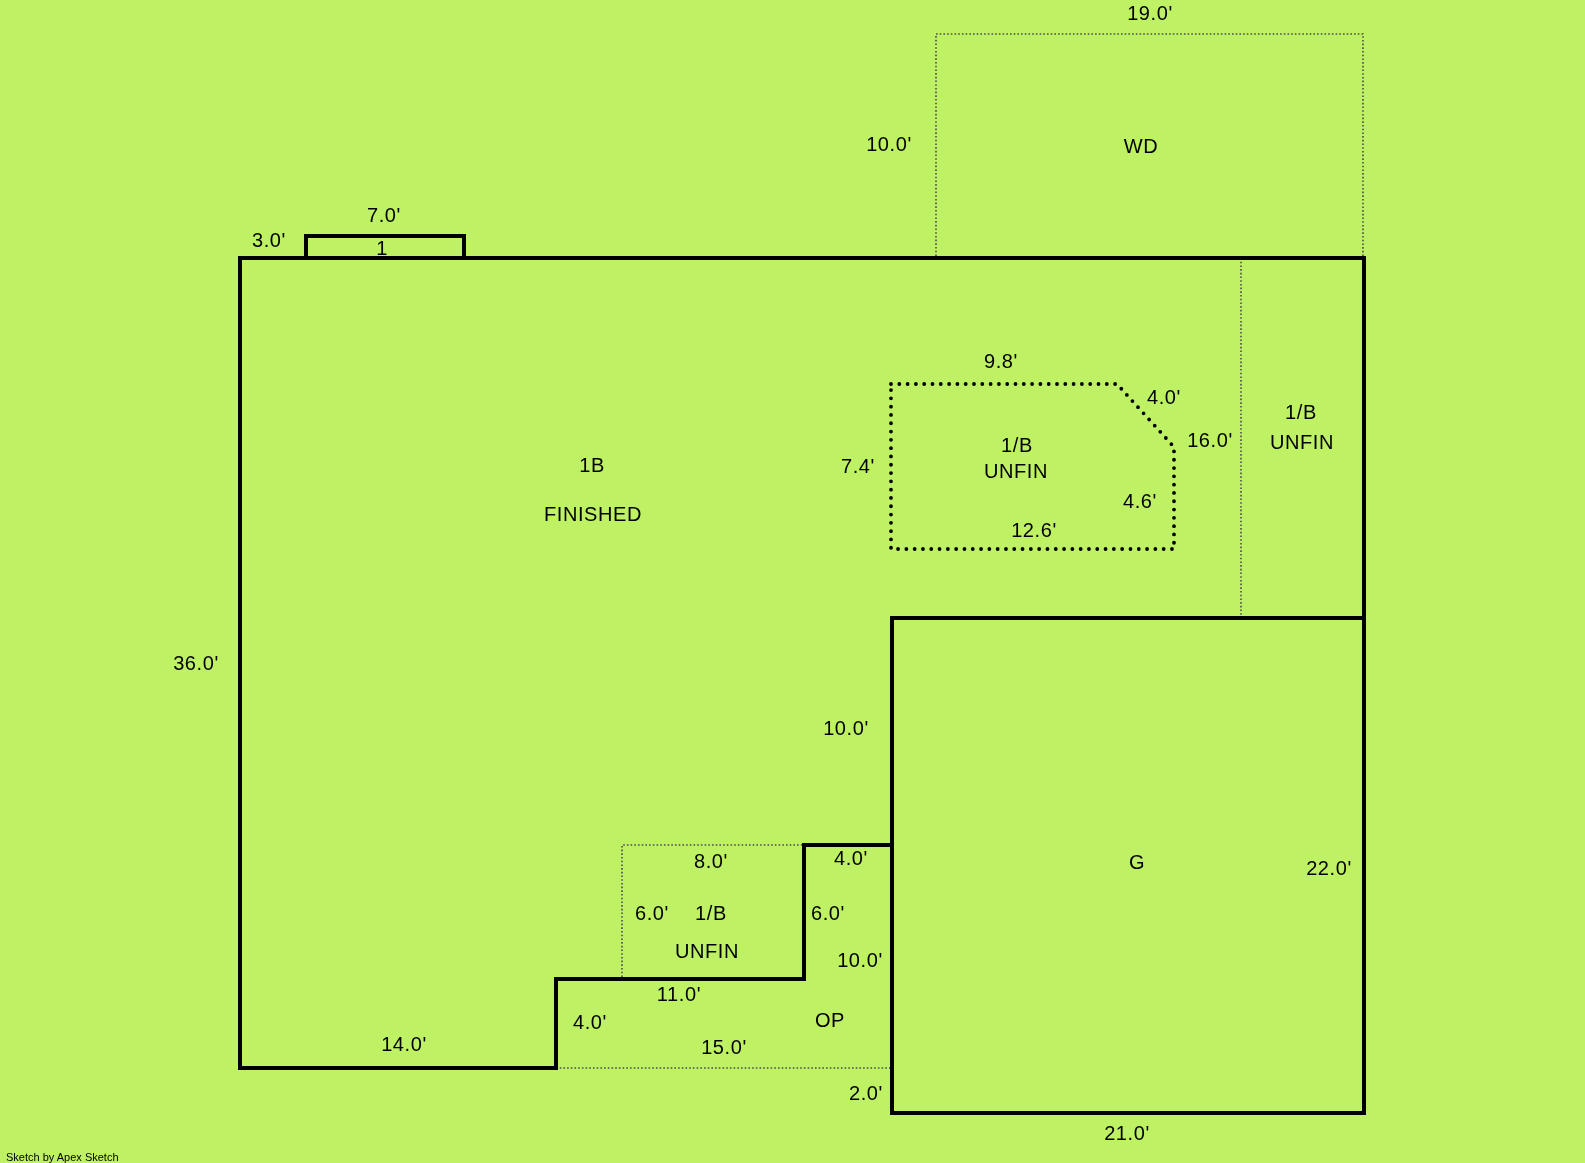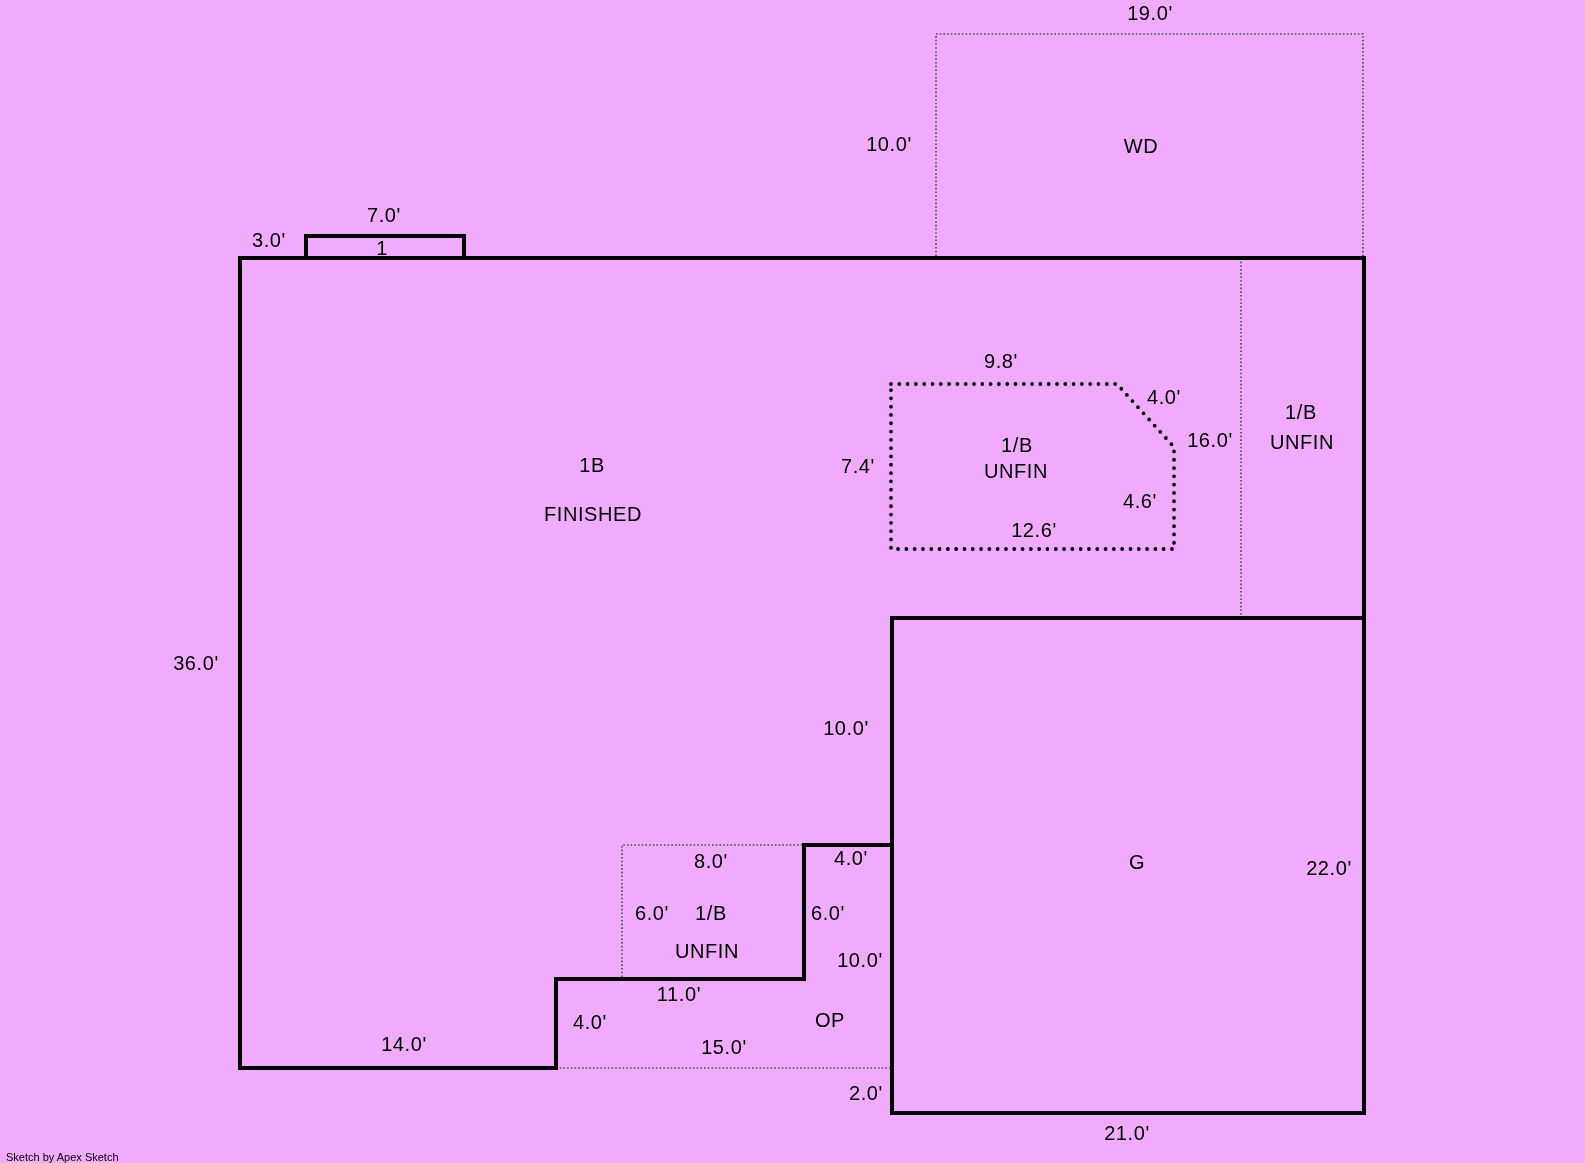--- a/index.html
+++ b/index.html
@@ -1,16 +1,16 @@
 <!DOCTYPE html>
 <html><head>
 <meta charset="utf-8">
 <style>
   html,body{margin:0;padding:0;background:#ffffff;}
-  .page{position:relative;width:1585px;height:1163px;background:#f0abfc;overflow:hidden;}
+  .page{position:relative;width:1585px;height:1163px;background:#bef264;overflow:hidden;}
   svg{display:block;}
   text{font-family:"Liberation Sans",sans-serif;fill:#000000;}
 </style>
 </head>
 <body>
 
 <div class="page">
 <svg width="1585" height="1163" viewBox="0 0 1585 1163">
 
   <polyline points="936,256 936,34 1363,34 1363,256" fill="none" stroke="#4d4d4d" stroke-width="1.6" stroke-dasharray="1.6 2.1"></polyline>

